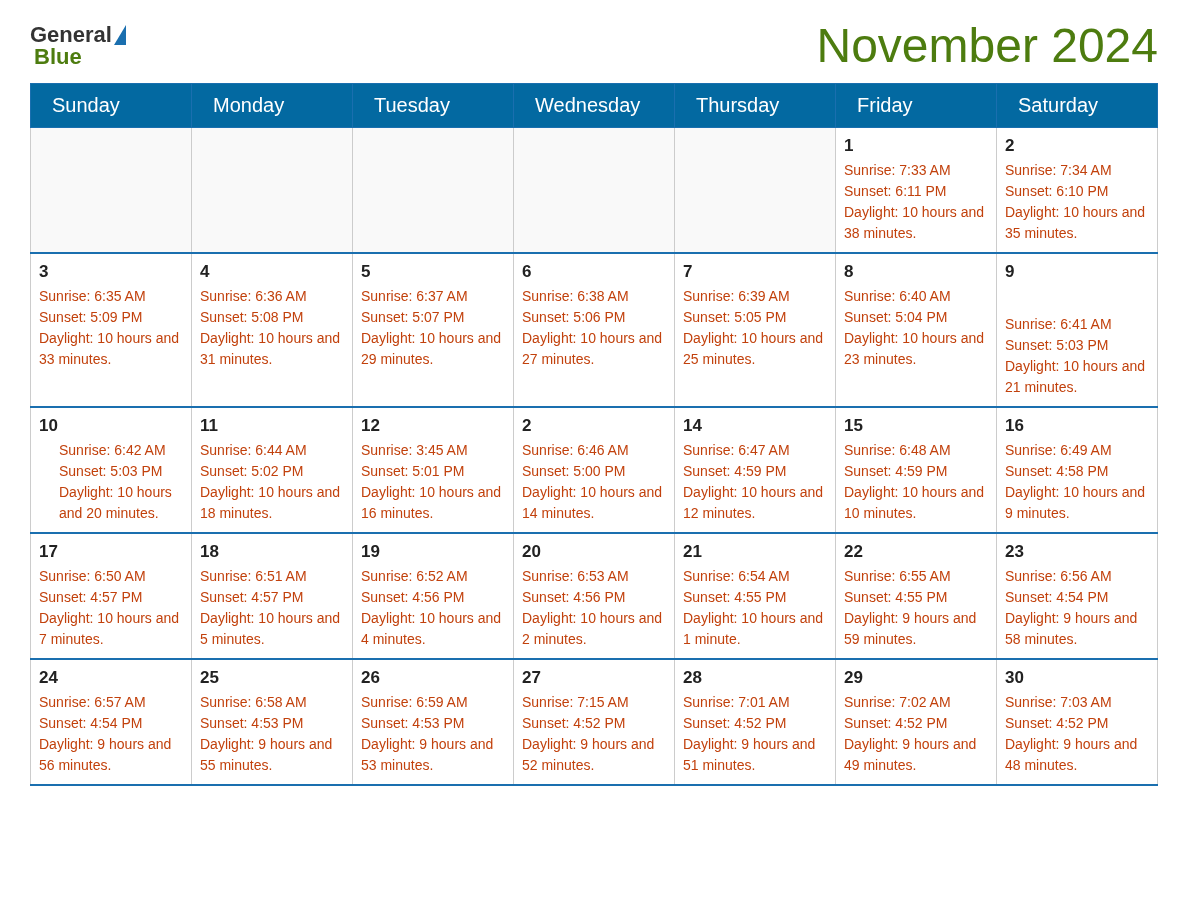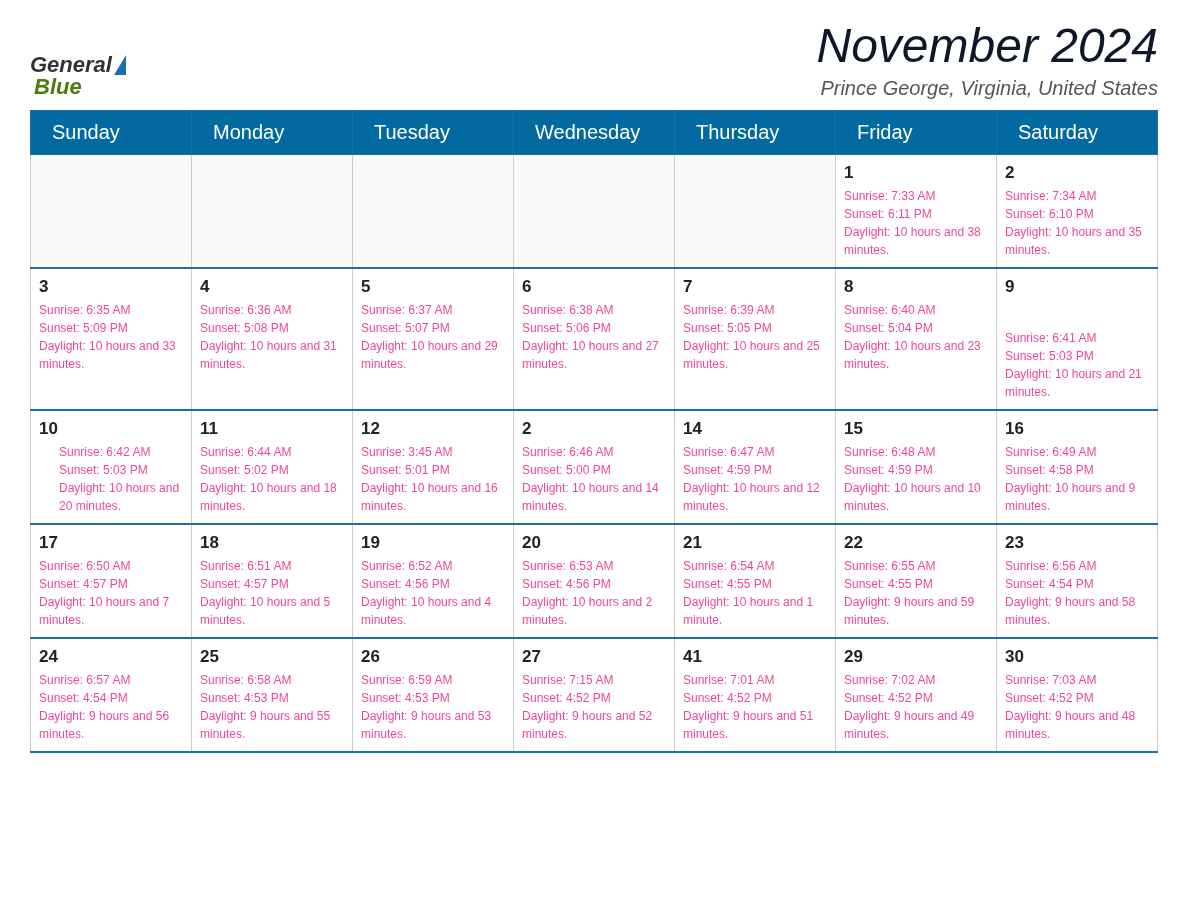--- a/index.html
+++ b/index.html
@@ -6,23 +6,22 @@
     body {
       font-family: Arial, sans-serif;
       background: #fff;
       padding: 20px 30px;
       width: 1188px;
       min-height: 918px;
     }
     .header {
       display: flex;
       justify-content: space-between;
-      align-items: flex-end;
+      align-items: center;
       margin-bottom: 10px;
-      font-style: italic;
     }
     .logo {
       display: flex;
       align-items: center;
       gap: 4px;
     }
     .logo-text-general {
       font-size: 22px;
       font-weight: bold;
       color: #333;
@@ -31,21 +30,21 @@
       font-size: 22px;
       font-weight: bold;
       color: #4d7c0f;
     }
     .title-block {
       text-align: right;
     }
     .month-title {
       font-size: 48px;
       font-weight: normal;
-      color: #0f172a;
+      color: #4d7c0f;
       line-height: 1.1;
     }
     .location-title {
       font-size: 20px;
       color: #555;
       margin-top: 4px;
     }
     .calendar {
       width: 100%;
       border-collapse: collapse;
@@ -71,22 +70,22 @@
       border-bottom: 2px solid #1a6faf;
     }
     .day-num {
       font-size: 17px;
       font-weight: bold;
       color: #222;
       display: block;
       margin-bottom: 4px;
     }
     .day-info {
-      font-size: 12px;
-      color: #ec4899;
+      font-size: 14px;
+      color: #c2410c;
       line-height: 1.5;
     }
     .empty-cell {
       background: #f9f9f9;
     }
   </style>
 </head>
 <body>
 
 <div class="header">
@@ -96,21 +95,20 @@
         <span class="logo-text-general">General</span>
         <div style="position:relative; margin-left:2px;">
           <div style="width:0;height:0;border-left:12px solid transparent;border-bottom:20px solid #1a6faf;"></div>
         </div>
       </div>
       <span class="logo-text-blue" style="margin-top:-4px;margin-left:4px;">Blue</span>
     </div>
   </div>
   <div class="title-block">
     <div class="month-title">November 2024</div>
-    <div class="location-title">Prince George, Virginia, United States</div>
   </div>
 </div>
 
 <table class="calendar">
   <thead>
     <tr>
     <th>Sunday</th>
         <th>Monday</th>
         <th>Tuesday</th>
         <th>Wednesday</th>
@@ -290,21 +288,21 @@
 Sunset: 4:53 PM
 Daylight: 9 hours and 53 minutes.</div>
         </td>
         <td>
           <span class="day-num">27</span>
           <div class="day-info" style="white-space: pre-line;">Sunrise: 7:15 AM
 Sunset: 4:52 PM
 Daylight: 9 hours and 52 minutes.</div>
         </td>
         <td>
-          <span class="day-num">41</span>
+          <span class="day-num">28</span>
           <div class="day-info" style="white-space: pre-line;">Sunrise: 7:01 AM
 Sunset: 4:52 PM
 Daylight: 9 hours and 51 minutes.</div>
         </td>
         <td>
           <span class="day-num">29</span>
           <div class="day-info" style="white-space: pre-line;">Sunrise: 7:02 AM
 Sunset: 4:52 PM
 Daylight: 9 hours and 49 minutes.</div>
         </td>

